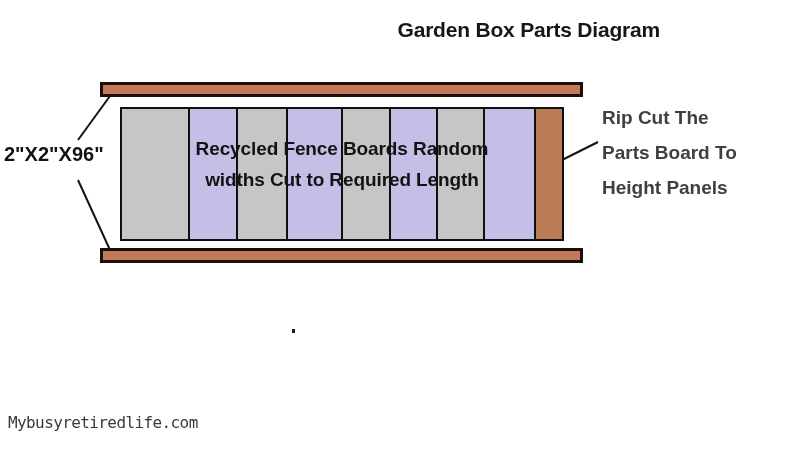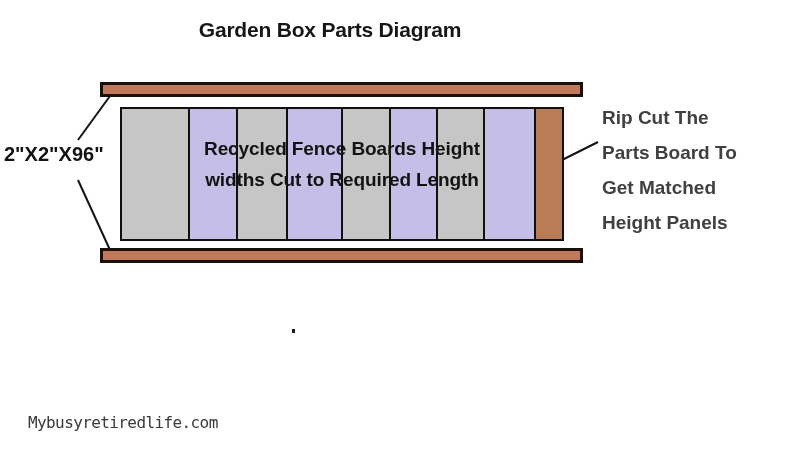--- a/index.html
+++ b/index.html
@@ -19,21 +19,21 @@
     height: 450px;
     background: #ffffff;
   }
 
   
   #title {
     position: absolute;
     left: 0;
     top: 18px;
     width: 660px;
-    text-align: center;
+    text-align: right;
     font-size: 21px;
     font-weight: bold;
     color: #161616;
     letter-spacing: -0.2px;
   }
 
   
   .rail {
     position: absolute;
     left: 100px;
@@ -124,21 +124,21 @@
     left: 292px;
     top: 329px;
     width: 3px;
     height: 4px;
     background: #1b1b1b;
   }
 
   
   #watermark {
     position: absolute;
-    left: 28px;
+    left: 8px;
     top: 413px;
     font-family: "DejaVu Sans Mono", monospace;
     font-size: 16px;
     color: #3a3a3a;
     letter-spacing: -0.6px;
   }
 </style>
 </head>
 <body>
 
@@ -161,30 +161,29 @@
     <div class="board gray" style="width:11.5%"></div>
     <div class="board lavender" style="width:12.4%"></div>
     <div class="board gray" style="width:11.0%"></div>
     <div class="board lavender" style="width:10.6%"></div>
     <div class="board gray" style="width:10.8%"></div>
     <div class="board lavender" style="width:11.6%"></div>
     <div class="board brown" style="width:5.8%"></div>
   </div>
 
   <div id="panel-caption">
-    <span class="cap-line">Recycled Fence Boards Height</span>
+    <span class="cap-line">Recycled Fence Boards Random</span>
     <span class="cap-line">widths Cut to Required Length</span>
   </div>
 
   <div id="left-label">2"X2"X96"</div>
 
   <div id="right-note">
     <span class="note-line">Rip Cut The</span>
     <span class="note-line">Parts Board To</span>
-    <span class="note-line">Get Matched</span>
     <span class="note-line">Height Panels</span>
   </div>
 
   <div id="stray-dot"></div>
 
   <div id="watermark">Mybusyretiredlife.com</div>
 
 </div>
 
 </body></html>

